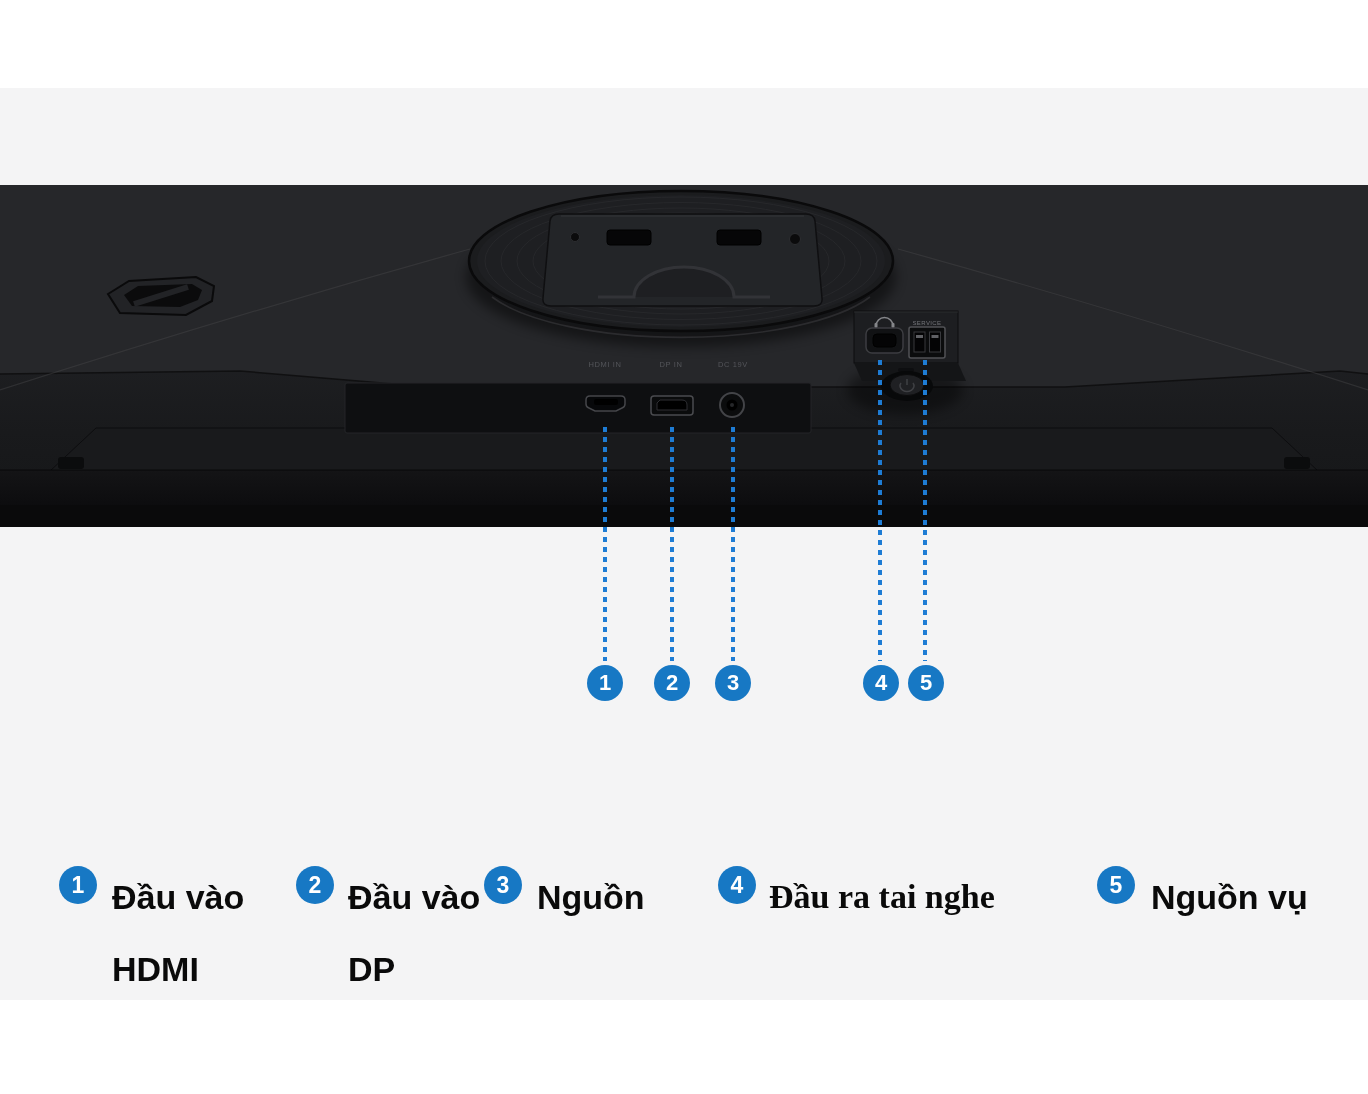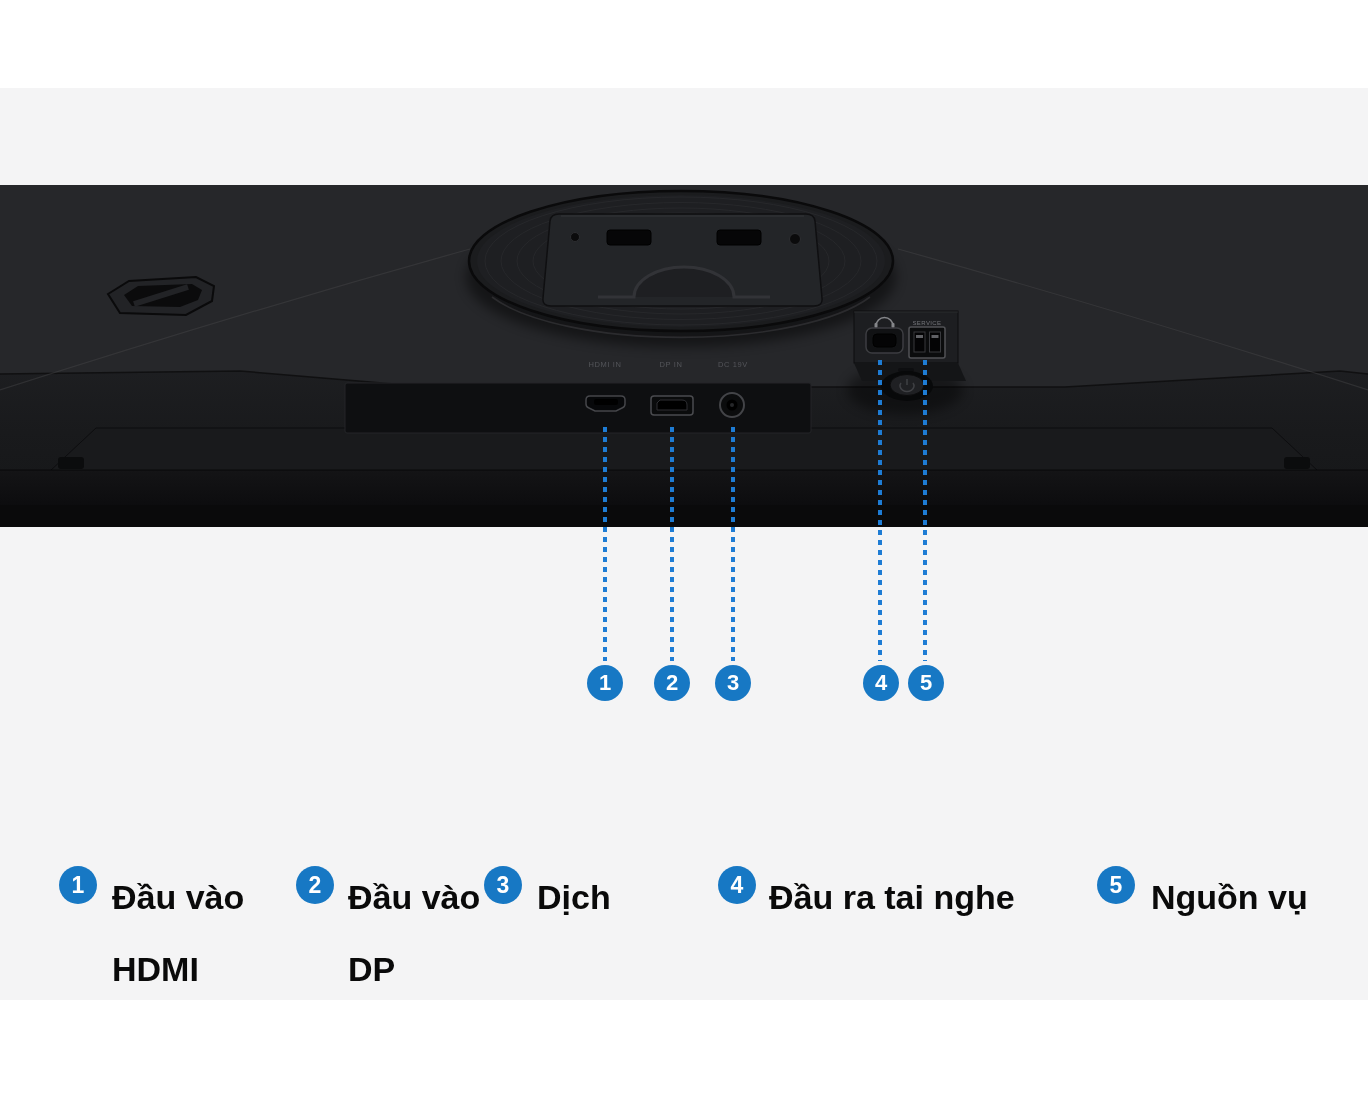--- a/index.html
+++ b/index.html
@@ -30,21 +30,21 @@
   .co1{left:587px;} .co2{left:654px;} .co3{left:715px;} .co4{left:863px;} .co5{left:908px;}
   .legend{position:absolute;left:0;top:0;width:1368px;height:1094px;pointer-events:none;}
   .legend-circle{position:absolute;top:866px;width:38px;height:38px;border-radius:50%;
     background:var(--accent-blue);color:#fff;font-size:23px;font-weight:700;
     text-align:center;line-height:38px;}
   .lc1{left:59px;} .lc2{left:296px;} .lc3{left:484px;} .lc4{left:718px;} .lc5{left:1097px;}
   .legend-label{position:absolute;top:861px;font-size:34px;font-weight:700;color:var(--text);line-height:72px;}
   .ll1{left:112px;width:175px;}
   .ll2{left:348px;width:175px;}
   .ll3{left:537px;white-space:nowrap;}
-  .ll4{left:769px;white-space:nowrap;}
+  .ll4{left:769px;white-space:nowrap;font-family:Liberation Serif, serif;}
   .ll5{left:1151px;white-space:nowrap;}
 </style>
 </head>
 <body>
 
 <div class="stage">
 
   <div class="band"></div>
 
   <div class="monitor">
@@ -186,21 +186,21 @@
   <div class="callout co5"><span>5</span></div>
 
   <div class="legend">
     <div class="legend-circle lc1">1</div>
     <div class="legend-label ll1">Đầu vào HDMI</div>
 
     <div class="legend-circle lc2">2</div>
     <div class="legend-label ll2">Đầu vào DP</div>
 
     <div class="legend-circle lc3">3</div>
-    <div class="legend-label ll3">Dịch</div>
+    <div class="legend-label ll3">Nguồn</div>
 
     <div class="legend-circle lc4">4</div>
     <div class="legend-label ll4">Đầu ra tai nghe</div>
 
     <div class="legend-circle lc5">5</div>
     <div class="legend-label ll5">Nguồn vụ</div>
   </div>
 
 </div>
 

